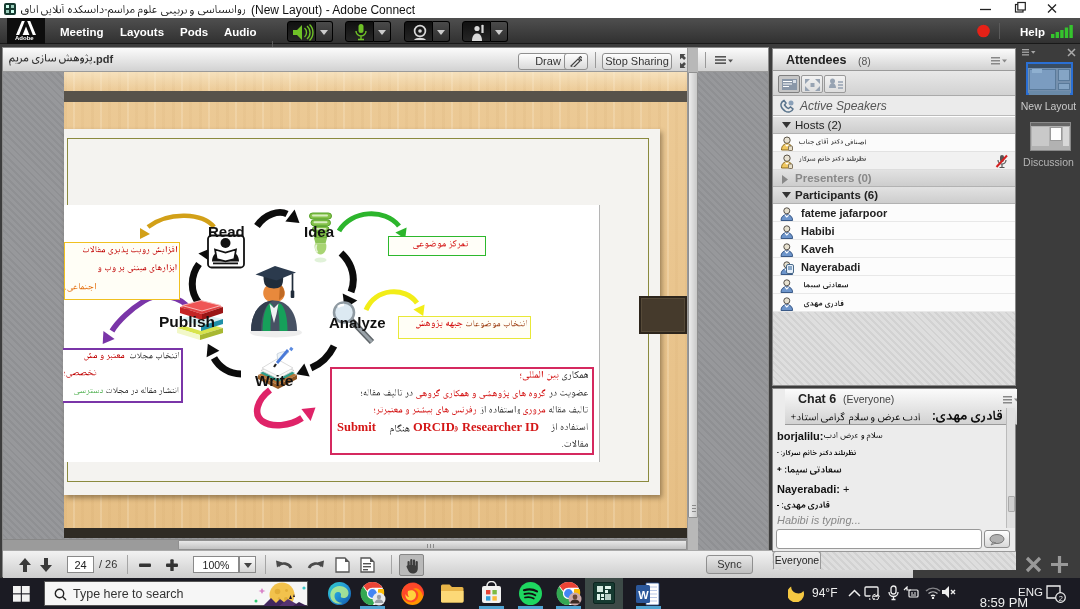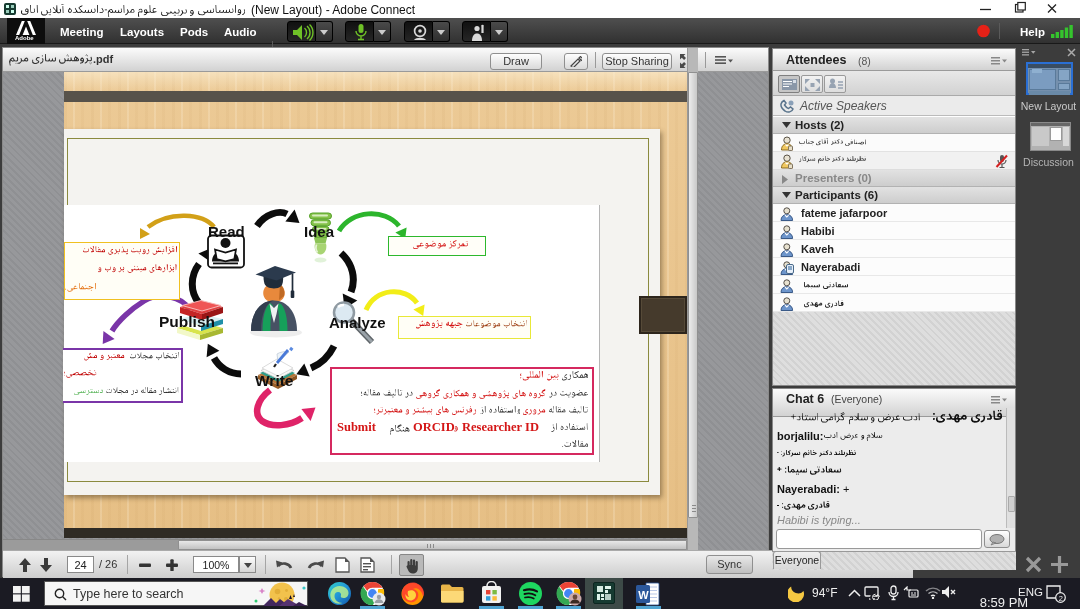--- a/index.html
+++ b/index.html
@@ -115,21 +115,21 @@
 <svg style="position:absolute;left:6.0px;top:9.0px" width="19.5" height="8.8" viewBox="0 0 19.5 8.8">
         <path d="M6.5 6.0 6.8 6.8 7.5 6.5 7.2 5.8Z M19.2 2.0 18.2 0.8 17.2 0.5 16.0 1.2 14.5 3.5 13.8 3.5 13.0 2.8 12.5 1.2 11.2 1.5 12.0 2.8 11.5 4.8 11.0 5.2 8.2 6.0 8.5 6.8 9.5 6.5 9.8 7.0 11.0 6.5 13.0 4.2 15.0 4.5 16.0 4.0 16.8 4.5 18.2 4.5 19.2 3.5Z M16.8 2.0 17.8 1.8 18.2 2.2 18.0 3.5 16.2 3.0Z M8.8 0.0 7.8 0.2 8.2 2.8 7.5 3.5 6.0 3.5 4.2 0.5 3.2 0.5 1.0 2.0 0.0 4.5 0.8 8.5 1.8 8.5 1.2 6.2 1.8 3.5 3.5 4.8 5.0 4.2 8.0 4.5 9.0 3.8 9.2 2.0Z M3.0 1.8 3.8 1.8 4.5 2.8 4.5 3.2 3.8 3.8 2.2 2.5Z" fill="#333" fill-rule="evenodd"></path>
       </svg>
       <svg style="position:absolute;left:28.6px;top:6.0px" width="24.2" height="10.2" viewBox="0 0 24.2 10.2">
         <path d="M11.0 4.2 9.8 4.5 10.5 5.8 10.5 6.8 9.8 8.0 8.2 8.8 8.2 10.0 10.2 9.0 11.2 7.8 11.5 5.5Z M7.8 3.2 5.5 3.0 4.2 4.0 3.8 5.0 3.8 6.0 6.2 7.5 5.8 8.2 3.8 9.0 2.2 8.8 1.0 7.5 1.2 5.8 0.2 5.8 0.2 8.8 1.0 9.5 2.5 10.0 4.2 10.0 6.5 9.0 7.2 8.0 7.2 7.0 5.2 6.0 4.8 5.0 6.0 4.0 7.2 4.2Z M9.8 1.8 10.0 2.5 10.5 2.5 11.0 1.8 10.5 1.2Z M13.0 0.0 13.0 6.0 13.5 7.2 16.5 7.5 17.2 7.0 18.0 7.5 19.8 7.5 20.5 7.0 21.0 7.5 23.0 7.5 24.0 6.5 24.0 4.2 23.5 3.0 22.8 4.0 23.0 6.0 22.5 6.5 21.5 6.5 21.0 6.0 21.0 4.5 20.0 4.5 20.0 5.5 19.2 6.5 18.2 6.5 17.8 6.0 18.0 4.8 17.0 4.5 16.8 5.8 16.0 6.5 14.8 6.5 14.2 6.0 13.8 0.0Z" fill="#333" fill-rule="evenodd"></path>
       </svg>
       <svg style="position:absolute;left:56.0px;top:6.2px" width="33.2" height="11.0" viewBox="0 0 33.2 11.0">
         <path d="M32.0 8.5 32.0 9.2 32.5 9.5 32.8 8.5Z M30.5 8.5 30.8 9.5 32.0 10.5 32.0 9.8 31.0 9.5 31.2 8.5Z M23.8 3.5 22.2 3.8 21.2 5.2 21.2 6.5 22.0 7.2 23.8 7.5 22.2 8.5 21.0 8.8 21.2 9.8 23.8 9.0 25.0 7.2 25.0 5.2Z M22.5 5.0 23.8 5.0 23.8 6.2 22.8 6.2Z M32.5 2.8 31.5 3.0 32.0 5.5 31.2 6.2 29.8 6.2 29.0 5.5 28.5 4.0 27.2 4.2 28.0 5.5 28.0 6.5 27.0 8.0 25.8 8.5 25.8 9.8 27.8 8.8 29.0 7.0 31.8 7.2 32.8 6.5 33.0 4.8Z M20.0 5.2 18.5 3.5 16.0 2.0 16.0 3.0 15.0 4.0 15.0 5.5 15.5 6.0 13.5 6.2 12.8 5.5 12.5 3.5 11.5 3.5 11.5 6.0 10.0 6.2 9.5 5.5 9.8 4.2 8.8 4.2 8.5 5.8 8.0 6.2 7.0 6.2 6.0 4.2 5.0 4.5 5.5 5.8 5.5 7.5 4.5 8.5 2.0 8.5 1.0 7.2 1.2 5.5 0.2 5.5 0.0 7.8 1.0 9.2 2.2 9.8 4.0 9.8 5.2 9.2 6.2 8.2 6.8 7.0 8.5 7.2 9.2 6.8 9.8 7.2 11.5 7.2 12.5 6.8 13.2 7.2 19.2 7.2 20.0 6.5Z M18.5 5.0 19.0 5.5 18.2 6.5 17.8 6.0Z M16.8 3.8 17.2 4.2 17.2 5.0 16.5 5.8 16.0 5.2 16.0 4.2Z M9.0 1.8 9.2 2.5 9.8 2.5 9.8 1.5Z M28.0 1.5 28.2 2.2 28.8 2.2 28.8 1.2Z M9.0 0.2 8.2 0.2 8.5 1.2 7.5 1.5 8.0 2.5Z M28.0 0.0 27.2 0.0 27.5 1.0 26.5 1.2 27.0 2.2Z" fill="#333" fill-rule="evenodd"></path>
       </svg>
 <div class="abs" style="left:90px;top:5px;font-size:11px;font-weight:bold;color:#333">.pdf</div>
-<div class="btn abs" style="left:487px;top:5px;width:52px;height:17px;line-height:15px">Draw</div>
+<div class="btn abs" style="left:515px;top:5px;width:60px;height:17px;line-height:15px">Draw</div>
 <div class="btn abs" style="left:561px;top:5px;width:24px;height:17px"><svg width="12" height="11" style="margin-top:2px">
           <path d="M1 10L8 3l2 2-7 7zM9 2l1.5-1.5L13 3l-1.5 1.5z" fill="none" stroke="#444" stroke-width="1.2"></path>
         </svg></div>
 <div class="abs" style="left:592px;top:4px;width:1px;height:16px;background:#999"></div>
 <div class="btn abs" style="left:599px;top:5px;width:70px;height:17px;line-height:15px">Stop Sharing</div>
 <svg class="abs" style="left:676px;top:5px" width="17" height="16" viewBox="0 0 17 16">
         <g fill="#4a4a4a">
           <path d="M1 1h5.5L4.7 2.8 7 5.1 5.1 7 2.8 4.7 1 6.5z"></path>
           <path d="M16 1h-5.5l1.8 1.8L10 5.1 11.9 7l2.3-2.3L16 6.5z"></path>
           <path d="M1 15h5.5L4.7 13.2 7 10.9 5.1 9l-2.3 2.3L1 9.5z"></path>
@@ -422,21 +422,21 @@
       <svg class="abs" style="left:6px;top:3px" width="16" height="14" viewBox="0 0 16 14">
         <path d="M3 9C1 6 2 3 5 1.5l2 2.5-1.5 2c1 1.5 2.5 3 4 3.5l2-1.5 2.5 2C13 13 9 14 6 12 4.7 11.2 3.8 10.2 3 9z" fill="none" stroke="#5a748c" stroke-width="1.5"></path>
         <circle cx="12" cy="4" r="2.5" fill="#8aa0b8"></circle>
       </svg>
       <div class="abs" style="left:27px;top:3px;font-size:12px;font-style:italic;color:#555">Active Speakers</div>
     </div>
 <div class="abs" style="left:0;top:68px;width:242px;height:17px;background:linear-gradient(#e2e2e2,#cdcdcd);border-bottom:1px solid #b2b2b2">
       <svg class="abs" style="left:9px;top:5px" width="10" height="9">
         <path d="M0 0h9l-4.5 6z" fill="#333"></path>
       </svg>
-      <div class="abs" style="left:22px;top:1.5px;font-size:11.5px;font-weight:bold;color:#222">Hosts (2)</div>
+      <div class="abs" style="left:22px;top:1.5px;font-size:11.5px;font-weight:normal;color:#222">Hosts (2)</div>
     </div>
 <div class="abs" style="left:0;top:85px;width:242px;height:18px;background:#fbfbfb;border-bottom:1px solid #e2e2e2">
       <svg class="abs" style="left:7px;top:2px" width="15" height="15" viewBox="0 0 15 15">
         <circle cx="7" cy="4.2" r="3.2" fill="#e8e2d2" stroke="#5a5348" stroke-width="1"></circle>
         <path d="M1.5 14c0-4 2.3-6.2 5.5-6.2s5.5 2.2 5.5 6.2z" fill="#f0c860" stroke="#8a6a20" stroke-width="1"></path>
         <path d="M5.5 8.5L7 10l1.5-1.5" fill="none" stroke="#fff" stroke-width="1.2"></path>
         <rect x="8.5" y="10" width="4" height="4.5" rx="1" fill="#e8dfc8" stroke="#6a6050" stroke-width="0.8"></rect>
       </svg>
     </div>
 <div class="abs" style="left:0;top:103px;width:242px;height:18px;background:#f1f1f1;border-bottom:1px solid #ddd">
@@ -546,21 +546,21 @@
 <svg style="position:absolute;left:817.5px;top:156.0px" width="12.5" height="7.8" viewBox="0 0 12.5 7.8">
     <path d="M5.5 2.0 4.8 2.0 4.8 4.0 3.5 3.8 2.8 2.2 2.0 2.2 0.5 3.2 0.0 4.5 0.5 7.5 1.0 7.2 1.0 4.0 1.8 4.8 2.8 5.0 3.2 4.5 5.0 4.8 5.8 4.0Z M1.5 3.5 2.0 3.0 2.8 3.2 2.8 4.2Z M9.5 0.5 9.2 1.2 9.8 1.2Z M5.0 0.2 4.8 1.0 5.2 1.0Z M7.0 0.0 7.2 4.5 9.8 4.8 12.2 3.5 12.2 3.0 10.5 2.2 8.8 2.2 9.0 3.0 9.8 2.8 11.0 3.2 10.0 4.0 7.8 3.8 7.5 0.0Z" fill="#3a3a3a" fill-rule="evenodd"></path>
   </svg>
 <svg style="position:absolute;left:832.1px;top:156.2px" width="12.2" height="6.2" viewBox="0 0 12.2 6.2">
     <path d="M11.0 1.2 10.5 1.5 11.0 3.8 10.0 3.8 9.5 4.5 11.2 4.5 12.0 3.8Z M4.8 1.0 4.8 1.5 5.5 1.2Z M3.8 1.0 3.8 1.5 4.2 1.5 4.2 1.0Z M8.5 0.0 6.2 1.2 6.2 2.0 7.5 3.0 7.0 4.0 5.2 3.8 5.0 2.5 4.2 2.5 4.2 3.2 3.0 4.0 2.2 3.2 2.0 2.2 1.2 2.5 1.8 4.0 0.0 5.5 0.2 6.0 1.5 5.5 2.0 4.8 4.2 4.2 7.8 4.5 8.2 4.0 8.2 3.0 7.0 1.5 8.5 0.8Z" fill="#3a3a3a" fill-rule="evenodd"></path>
   </svg>
 <svg style="position:absolute;left:846.4px;top:156.0px" width="20.0" height="6.5" viewBox="0 0 20.0 6.5">
     <path d="M9.0 5.5 8.8 6.2 9.2 6.2Z M4.8 1.0 4.5 1.8 5.0 1.8Z M16.0 0.5 15.8 1.2 16.2 1.2Z M19.0 0.2 18.8 1.0 19.2 1.0Z M10.0 5.8 10.2 6.2 10.8 6.2 12.0 5.0 16.5 4.5 19.0 4.8 19.8 4.0 19.5 2.0 18.8 2.0 18.8 4.0 17.5 3.5 17.2 2.2 16.8 2.0 14.8 2.8 14.5 0.0 13.8 0.0 13.5 4.0 13.0 4.2 12.2 3.5 12.0 2.5 11.2 2.8 11.8 4.2Z M17.0 3.5 16.5 4.0 14.5 4.0 15.8 2.8 16.5 2.8Z M9.5 2.0 8.8 2.0 8.8 4.0 7.5 3.8 7.2 0.0 6.5 0.0 6.5 4.0 5.2 4.0 5.0 2.8 4.5 2.8 4.0 4.0 2.8 3.8 1.8 1.5 1.2 1.8 1.8 4.0 0.8 4.0 0.2 4.8 9.0 4.8 9.8 4.0Z" fill="#3a3a3a" fill-rule="evenodd"></path>
   </svg>
 <div class="abs" style="left:772px;top:388px;width:244px;height:182px;background:#ececec;border:1px solid #888">
-<div class="abs podhead" style="left:0;top:0;width:242px;height:28px">
+<div class="abs podhead" style="left:12px;top:0;width:242px;height:36px">
       <div class="abs" style="left:13px;top:2.5px;font-size:12.5px;font-weight:bold;color:#222">Chat 6</div>
       <div class="abs" style="left:58px;top:4px;font-size:10.5px;color:#444">(Everyone)</div>
       <svg class="abs" style="left:218px;top:7px" width="16" height="8">
         <g fill="#888">
           <rect width="9" height="1.5"></rect>
           <rect y="3" width="9" height="1.5"></rect>
           <rect y="6" width="9" height="1.5"></rect>
           <path d="M11 2.5h5l-2.5 3z"></path>
         </g>
       </svg>

